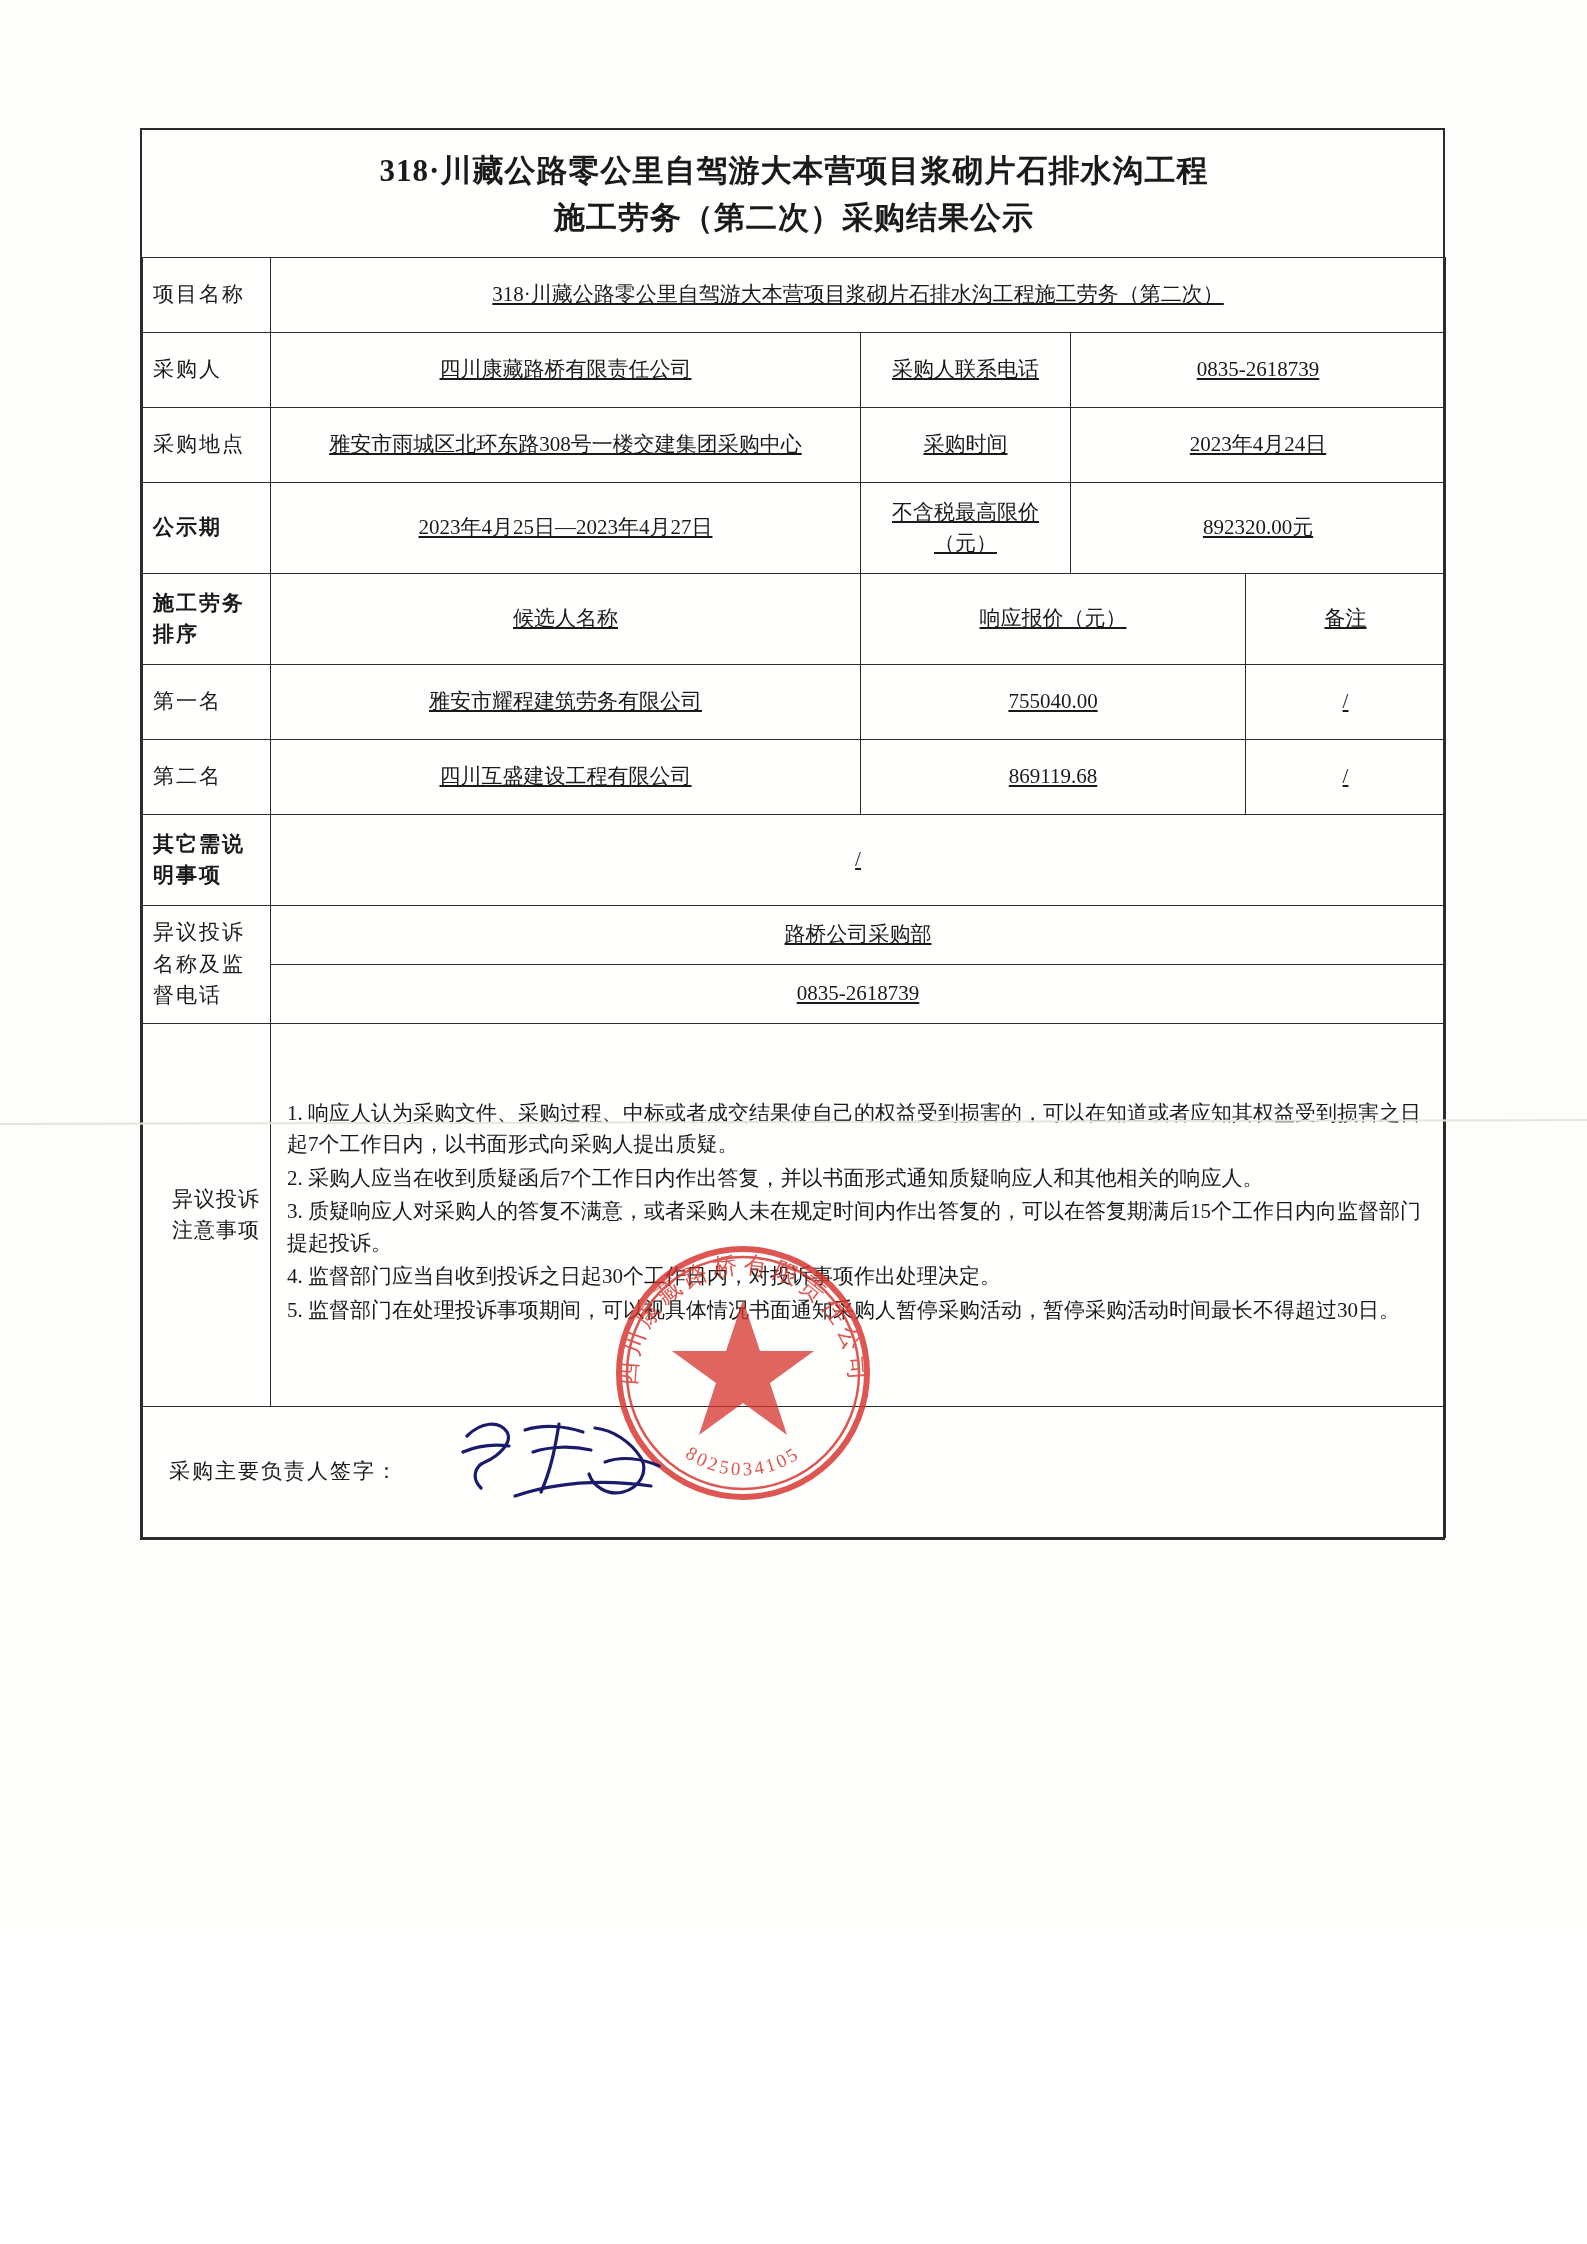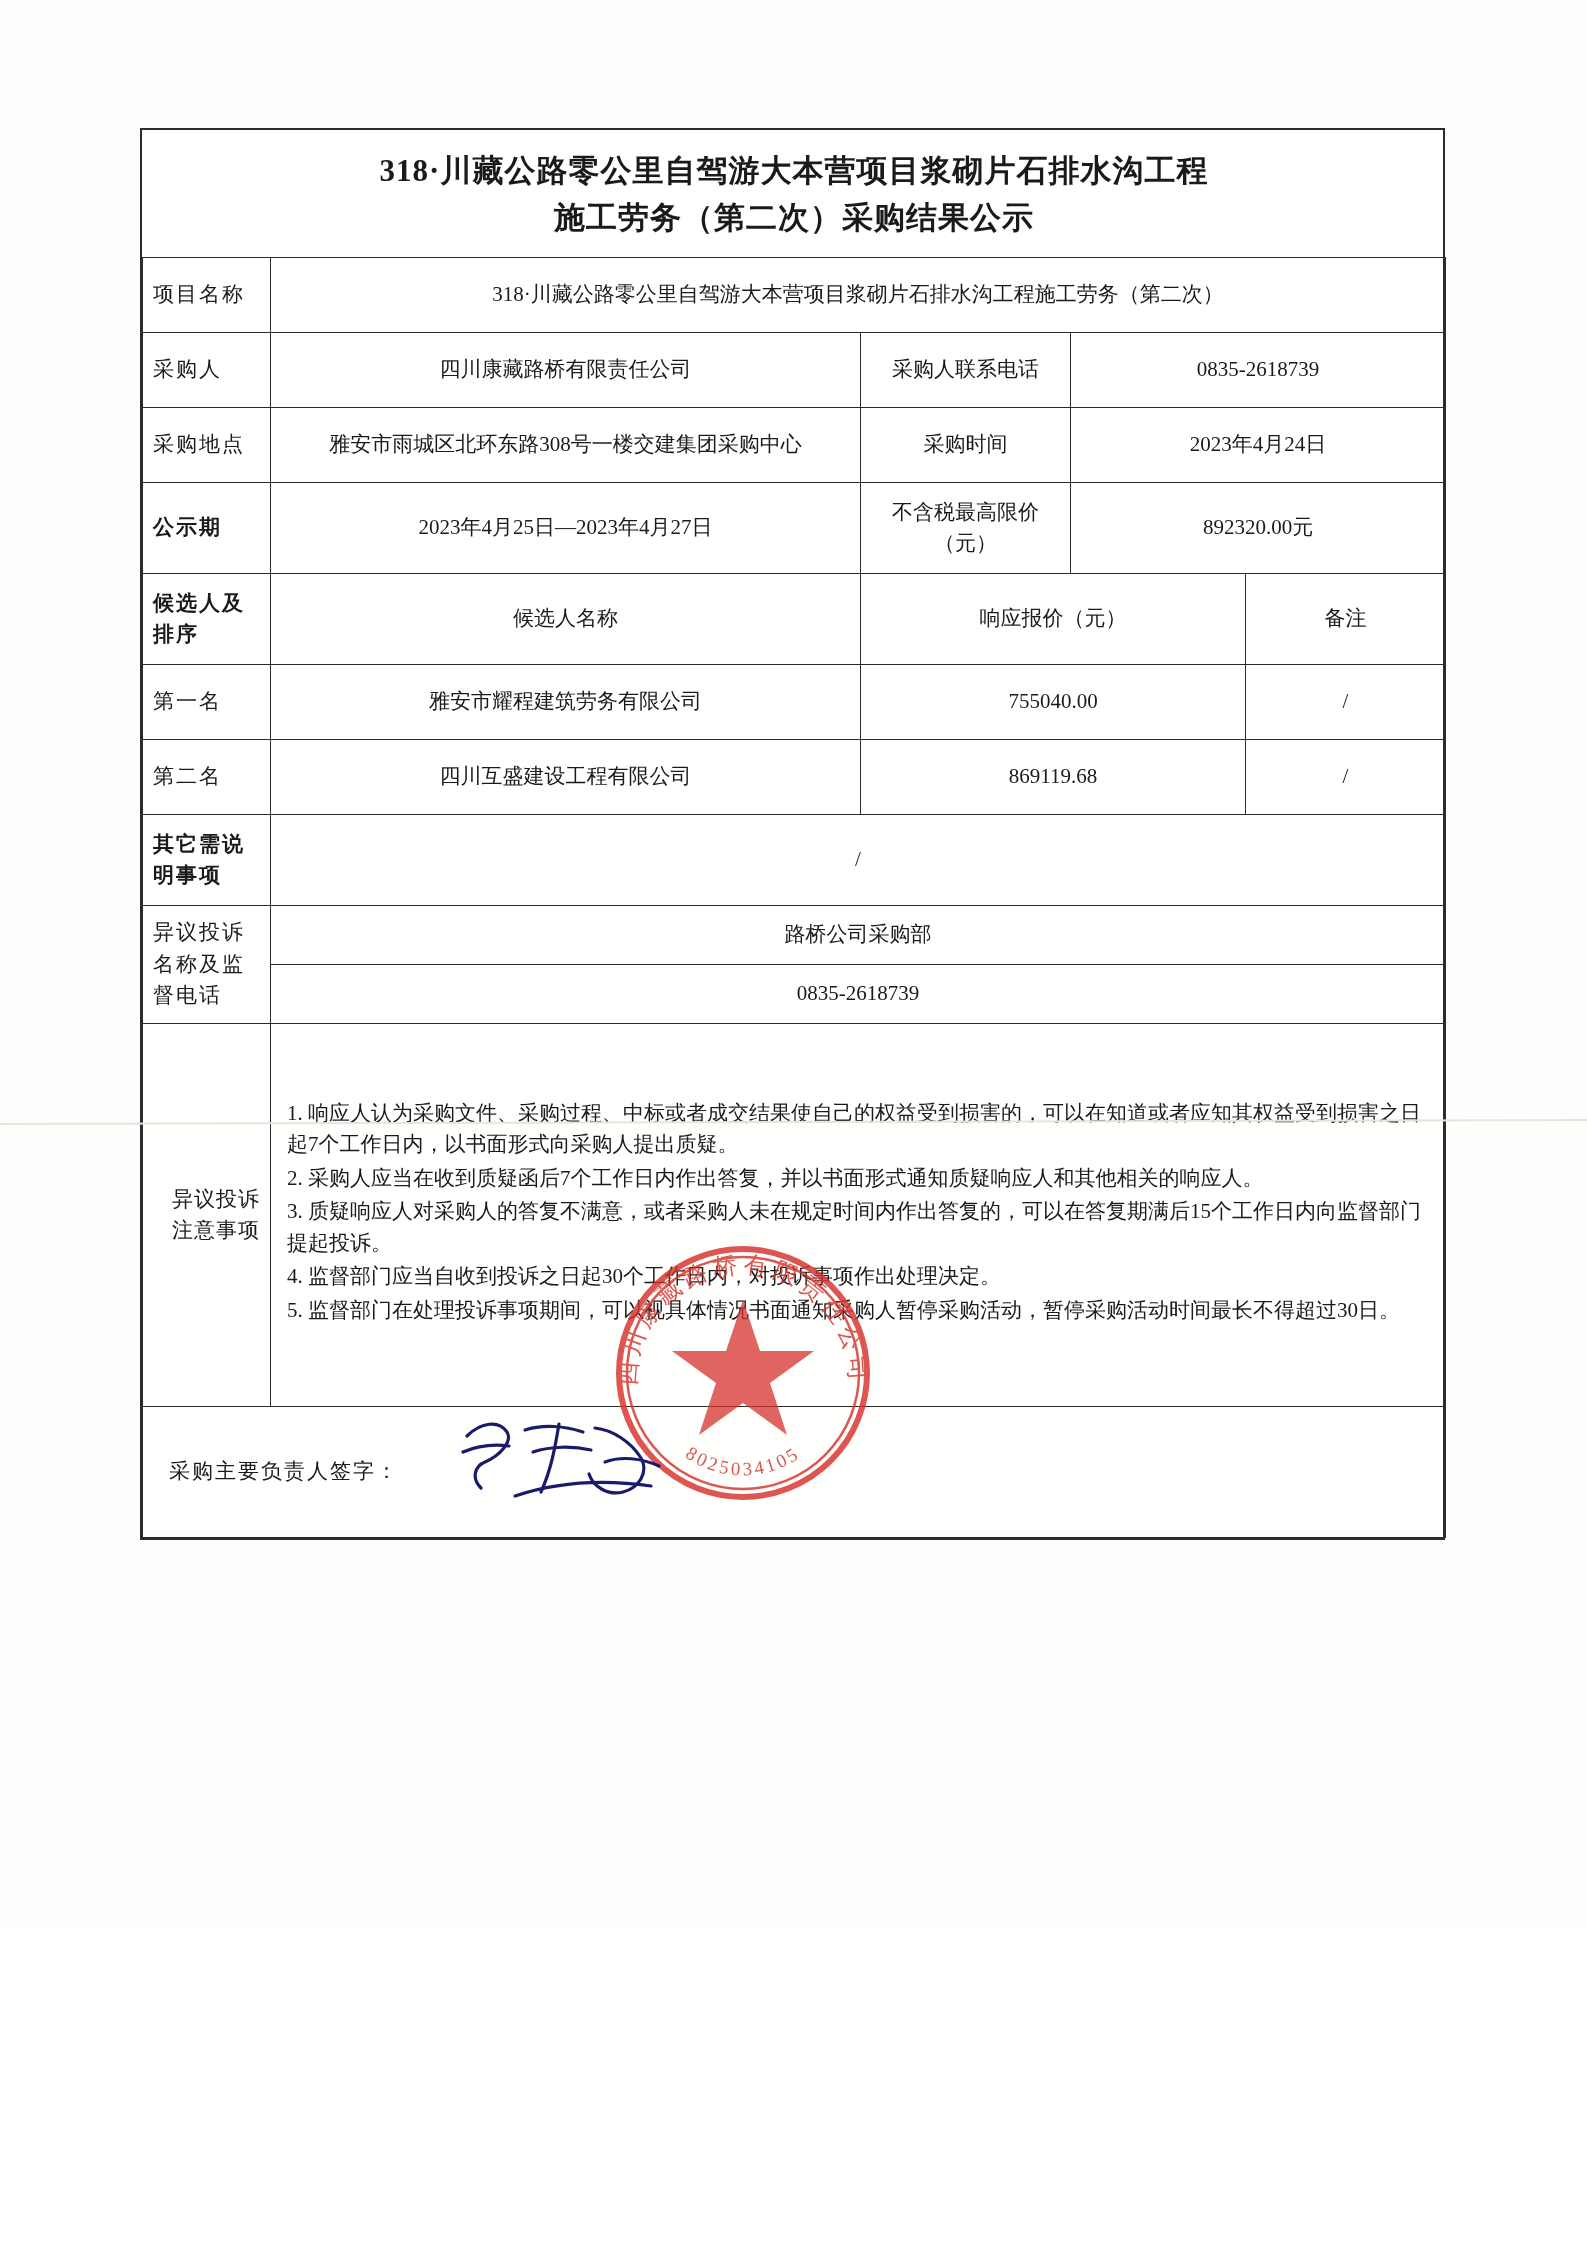--- a/index.html
+++ b/index.html
@@ -51,21 +51,21 @@
   .title-line {
     font-size: 31px;
     font-weight: bold;
     letter-spacing: 1px;
     line-height: 1.5;
     white-space: nowrap;
   }
   .lbl {
     letter-spacing: 2px;
   }
-  .ctr { text-align: center; }
+  .ctr { text-align: center; text-decoration: underline; }
   .tall { height: 62px; }
   .taller { height: 78px; font-weight: bold; }
   .two-line { line-height: 1.35; }
   .notice-label {
     text-align: right;
     letter-spacing: 1px;
     line-height: 1.5;
     vertical-align: middle;
   }
   .notice-body {
@@ -163,21 +163,21 @@
         <td colspan="3" class="ctr">2023年4月25日—2023年4月27日</td>
         <td class="ctr two-line">
           <div>不含税最高限价</div>
           <div>（元）</div>
         </td>
         <td colspan="2" class="ctr">892320.00元</td>
       </tr>
 
       <tr>
         <td class="lbl taller two-line">
-          <div>候选人及</div>
+          <div>施工劳务</div>
           <div>排序</div>
         </td>
         <td colspan="3" class="ctr">候选人名称</td>
         <td colspan="2" class="ctr">响应报价（元）</td>
         <td class="ctr">备注</td>
       </tr>
 
       <tr class="candidate-row">
         <td class="lbl tall">第一名</td>
         <td colspan="3" class="ctr">雅安市耀程建筑劳务有限公司</td>

